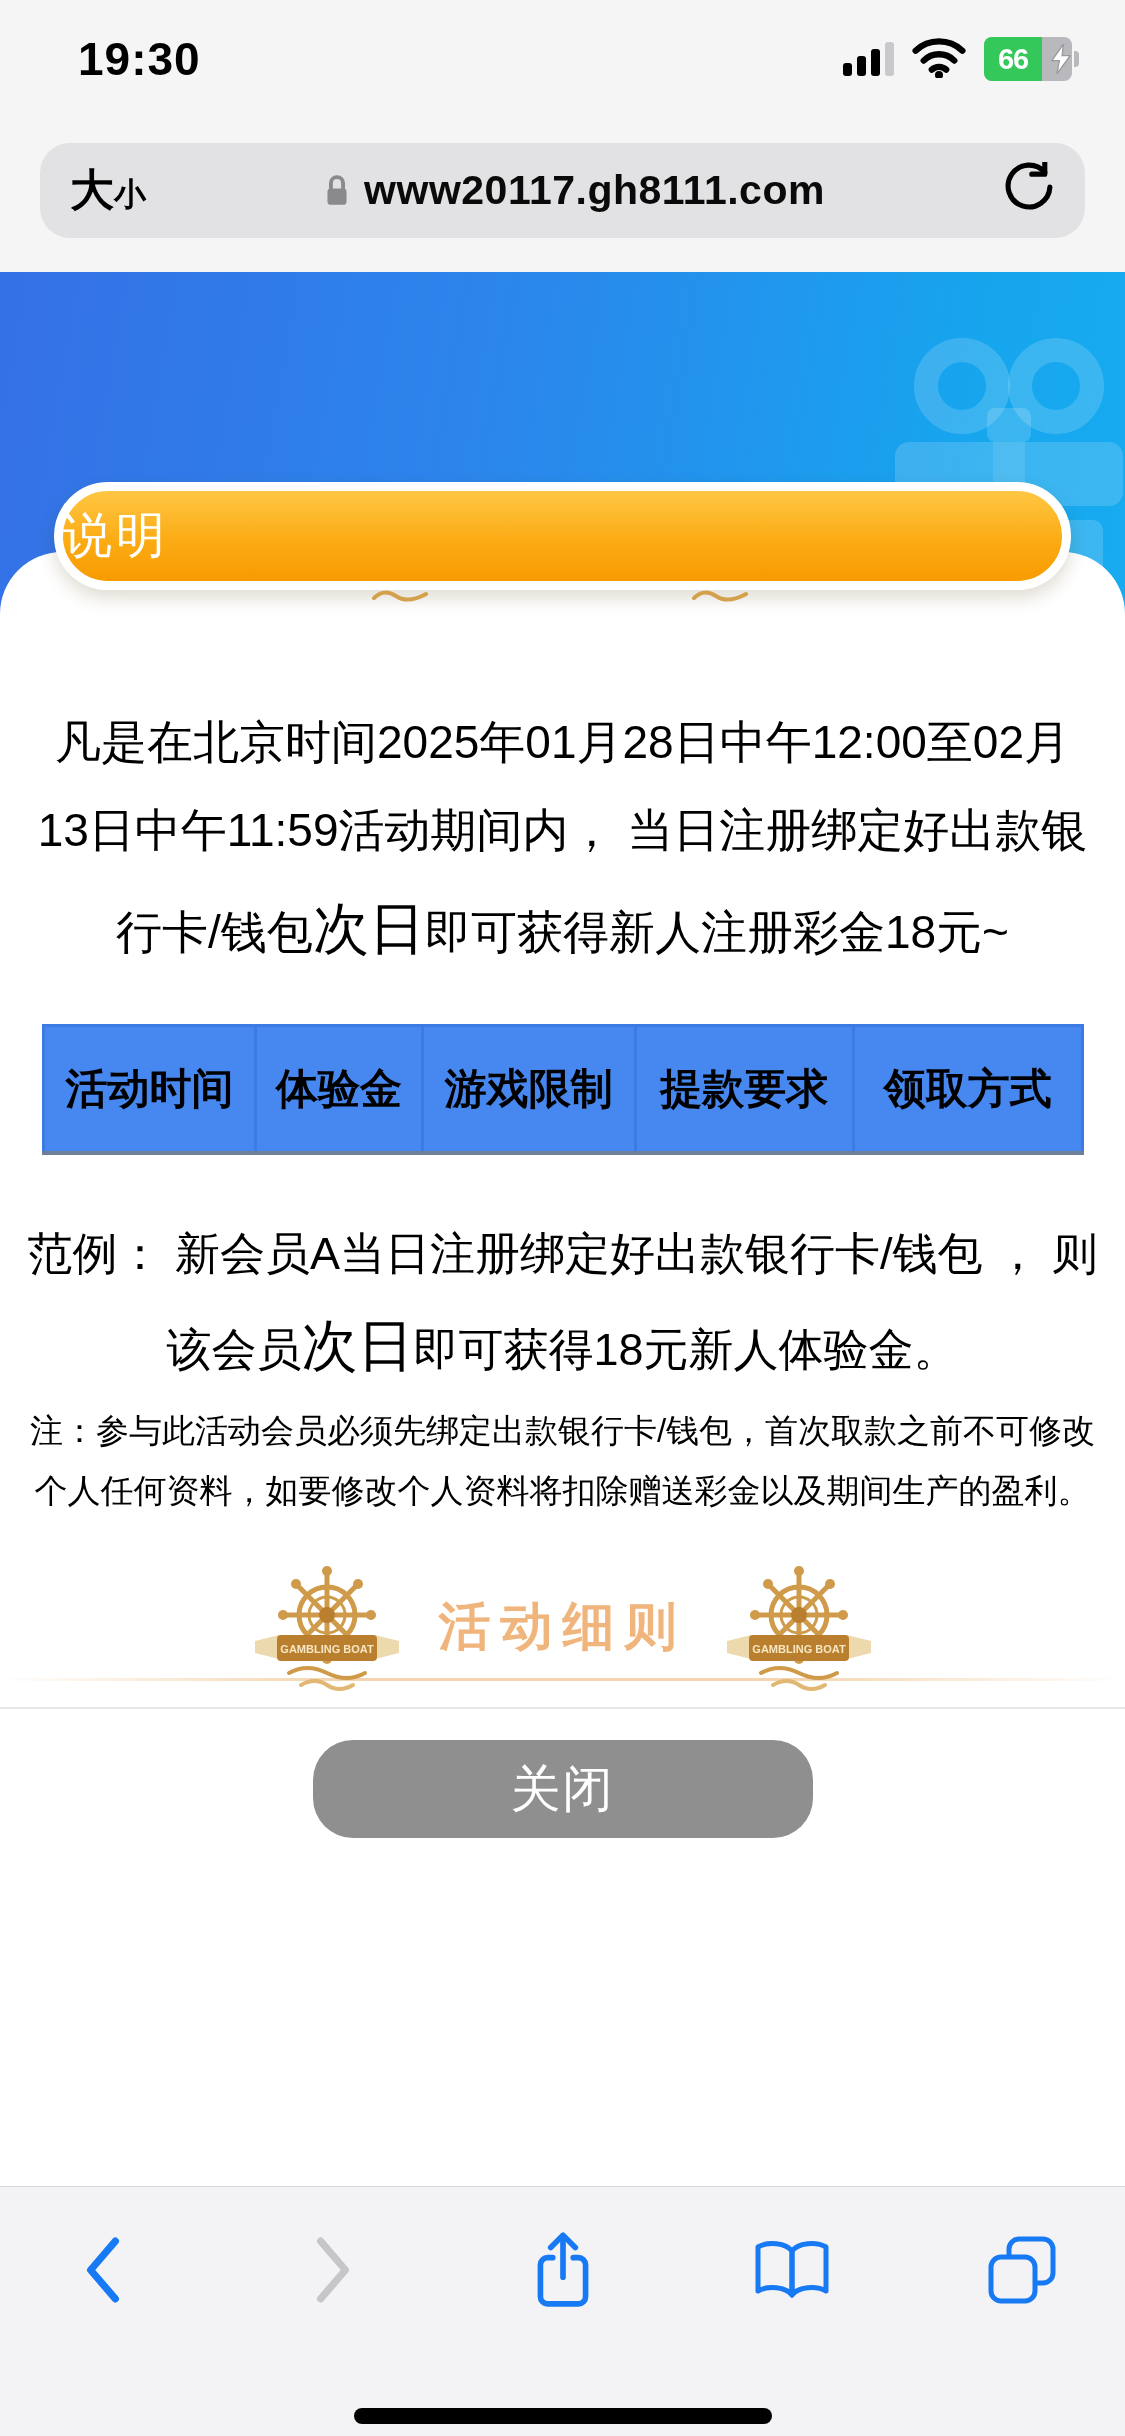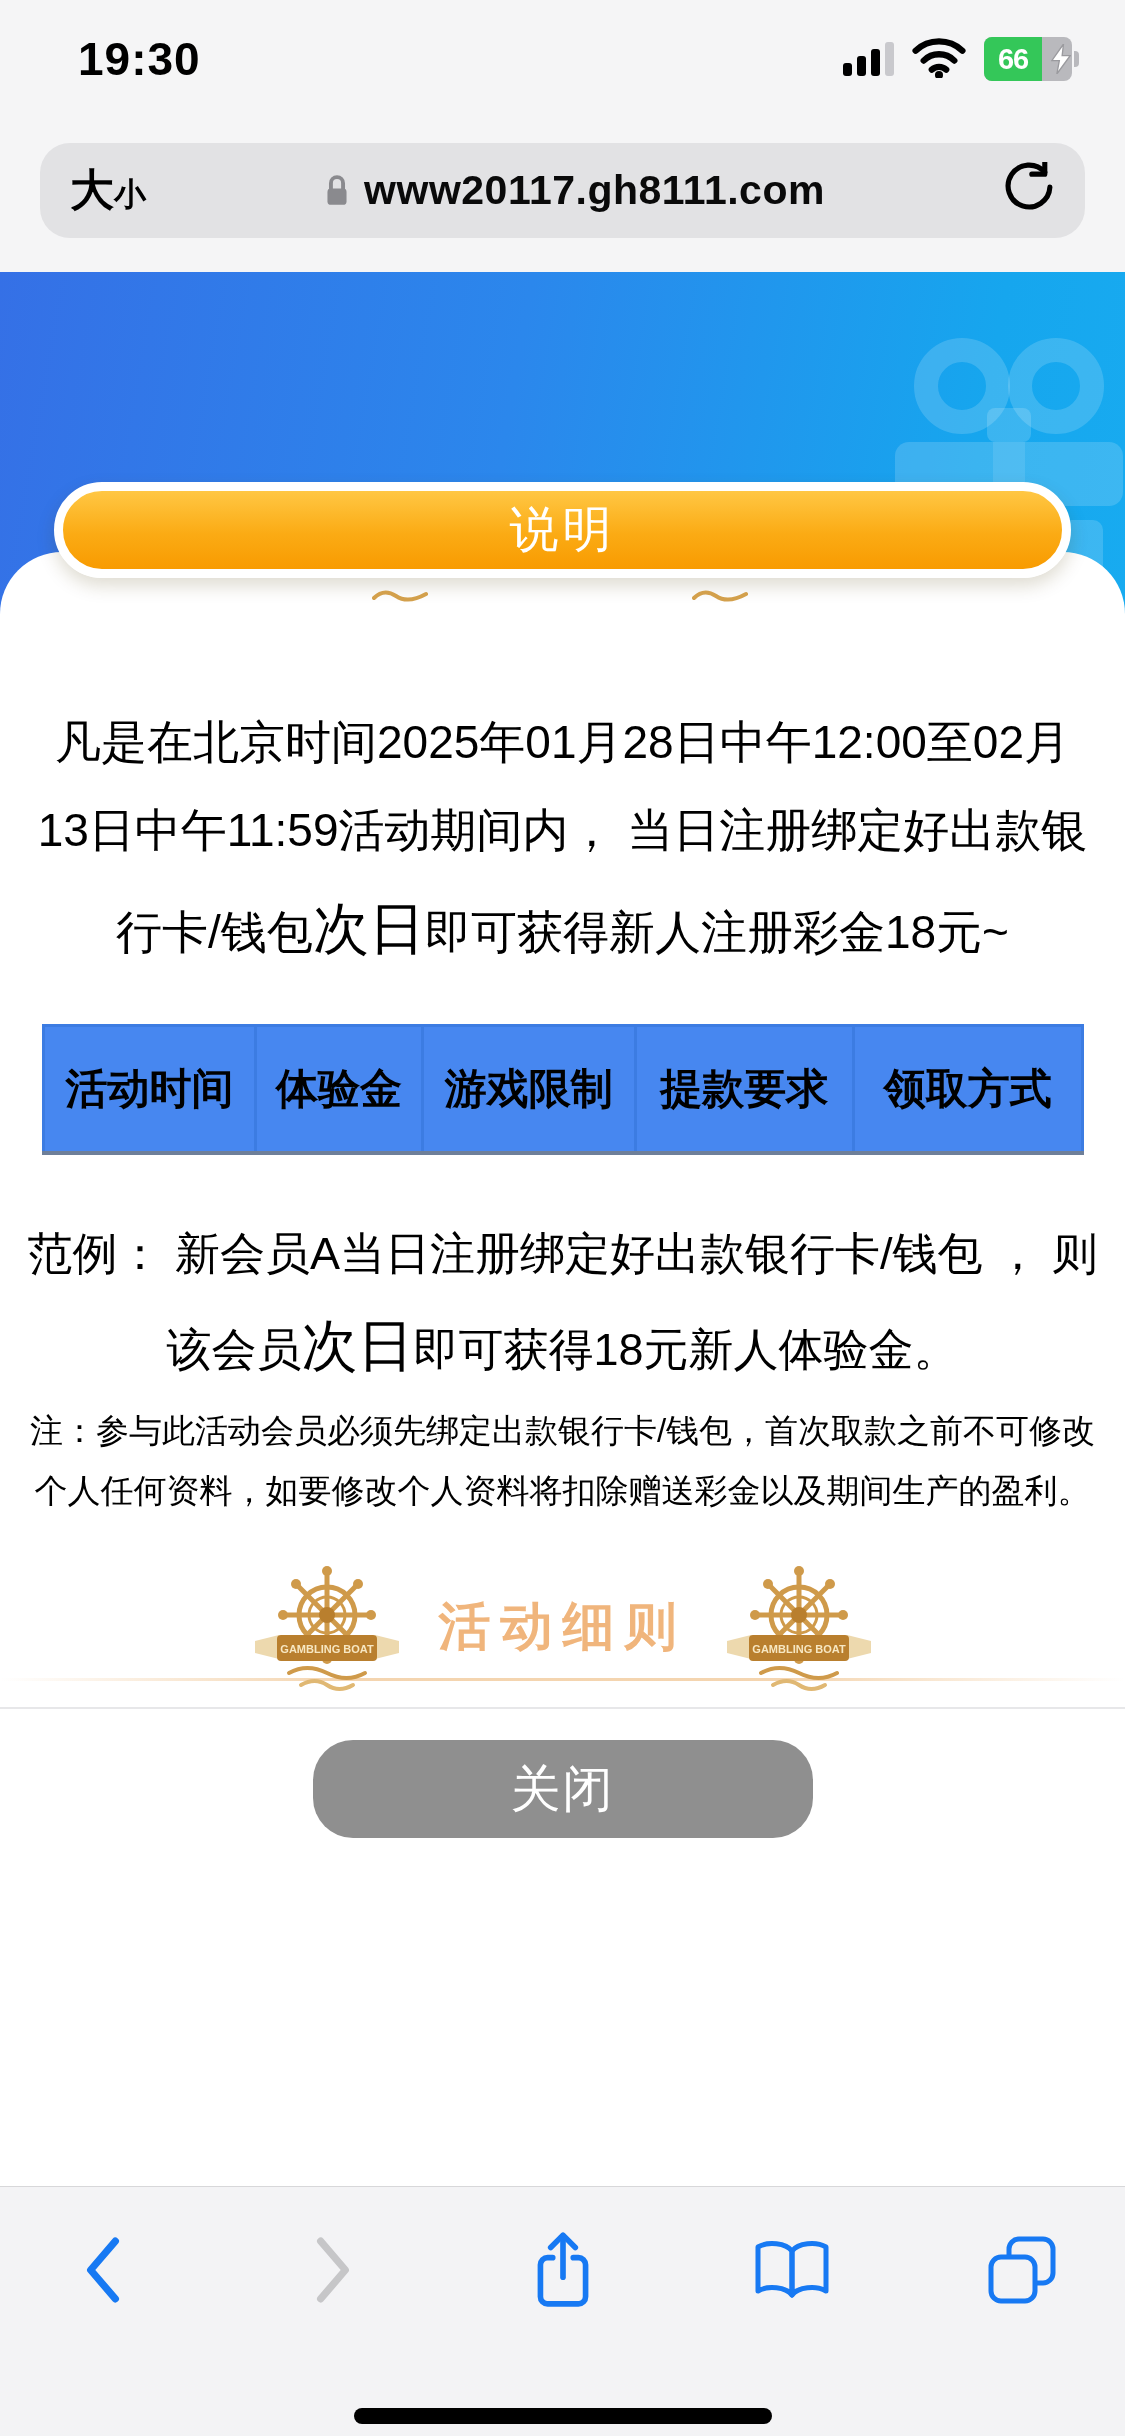--- a/index.html
+++ b/index.html
@@ -26,24 +26,24 @@
   .tsize .big{font-size:44px;font-weight:600;}
   .tsize .small{font-size:32px;font-weight:600;}
   .urlmid{display:flex;align-items:center;gap:14px;}
   .urltext{font-size:41px;font-weight:700;color:#0a0a0a;letter-spacing:0.5px;}
   
   .hero{position:relative;height:352px;background:linear-gradient(100deg,#3570e6 0%,#2b87ec 45%,#16a6ee 85%,#18abf0 100%);overflow:hidden;}
   .hero-title{position:absolute;top:72px;left:0;right:0;text-align:center;color:#ffffff;font-size:55px;font-weight:500;letter-spacing:2px;}
   .gift{position:absolute;right:-34px;top:52px;opacity:1;}
   
   .card{position:relative;background:#ffffff;border-radius:62px 62px 0 0;margin-top:-72px;padding-top:146px;}
-  .explain-btn{position:absolute;top:-70px;left:54px;right:54px;height:96px;border-radius:64px;
+  .explain-btn{position:absolute;top:-70px;left:54px;right:54px;height:108px;border-radius:64px;
                background:linear-gradient(180deg,#ffc744 0%,#fbab14 55%,#f89b01 100%);
                border:9px solid #ffffff;box-sizing:border-box;box-shadow:0 8px 18px rgba(80,60,0,.18);
-               display:flex;align-items:center;justify-content:center;cursor:pointer;}
+               display:flex;align-items:center;justify-content:flex-start;cursor:pointer;}
   .explain-btn span{color:#ffffff;font-size:49px;font-weight:500;letter-spacing:4px;}
   .squiggle{position:absolute;top:34px;}
   .sq-left{left:372px;} .sq-right{left:692px;}
   .intro{margin:0 32px;text-align:center;color:#000;font-size:46px;line-height:1.92;font-weight:400;}
   .emph{font-size:56px;}
   
   table.promo{width:1042px;margin:42px auto 0 auto;border-collapse:collapse;table-layout:fixed;}
   table.promo,
   table.promo th, table.promo td{border:3px solid #3c7ce2;}
   table.promo th{background:#4787f0;color:#000000;font-size:42px;font-weight:700;padding:34px 2px;border-bottom:4px solid #6e7f99;}

